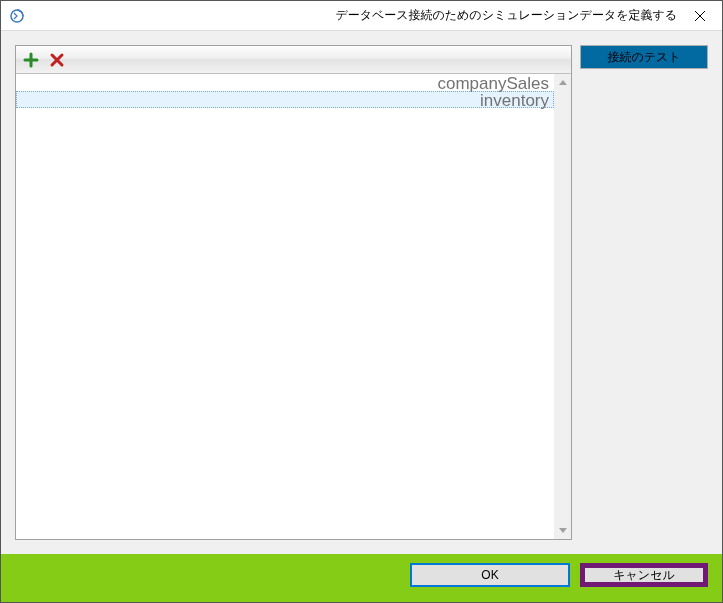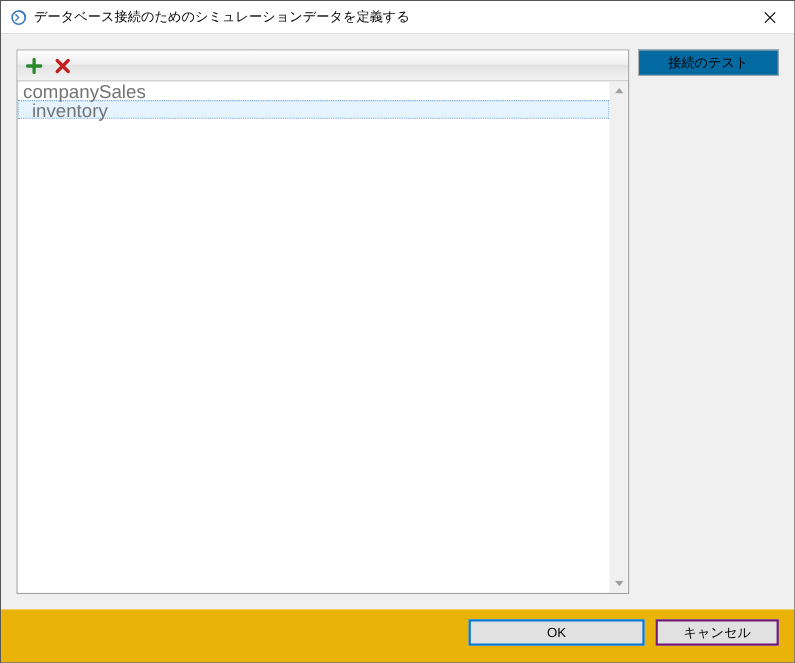--- a/index.html
+++ b/index.html
@@ -1,35 +1,35 @@
 <!DOCTYPE html>
 <html><head>
 <meta charset="utf-8">
 <style>
 * { box-sizing: border-box; margin: 0; padding: 0; }
 body { font-family: "Yu Gothic UI", "Meiryo", sans-serif; font-size: 12px; background: #fff; }
-.window { width: 723px; height: 603px; border: 1px solid #555; background: #fff; display: flex; flex-direction: column; }
+.window { width: 723px; height: 603px; border: 1px solid #555; background: #fff; display: flex; flex-direction: column; text-align: right; }
 .titlebar { height: 30px; display: flex; align-items: center; padding: 0 0 0 8px; border-bottom: 1px solid #ddd; background: #fff; }
 .titlebar-icon { width: 16px; height: 16px; margin-right: 6px; display: flex; align-items: center; justify-content: center; }
 .titlebar-title { flex: 1; font-size: 12px; color: #000; }
 .close-btn { width: 45px; height: 29px; display: flex; align-items: center; justify-content: center; cursor: pointer; }
 .content-area { flex: 1; display: flex; background: #f0f0f0; padding: 14px; gap: 8px; }
 .left-panel { flex: 1; background: #fff; border: 1px solid #a0a0a0; display: flex; flex-direction: column; }
 .toolbar { height: 28px; display: flex; align-items: center; padding: 0 4px; gap: 4px; background: linear-gradient(to bottom, #fdfdfd 0%, #f0f0f0 45%, #e3e3e3 50%, #f2f2f2 100%); border-bottom: 1px solid #c0c0c0; }
 .tool-btn { width: 22px; height: 22px; display: flex; align-items: center; justify-content: center; cursor: pointer; }
 .list-area { flex: 1; display: flex; overflow: hidden; }
 .list { flex: 1; overflow-y: auto; }
 .list-item { height: 17px; line-height: 17px; padding: 0 4px; font-size: 17px; color: #737373; cursor: default; border: 1px solid transparent; }
 .list-item.selected { background: #e5f3ff; border: 1px dotted #7aa7d8; padding-left: 12px; }
 .scrollbar { width: 17px; background: #f0f0f0; display: flex; flex-direction: column; justify-content: space-between; align-items: center; }
 .scroll-arrow { width: 17px; height: 17px; display: flex; align-items: center; justify-content: center; color: #888; font-size: 8px; cursor: pointer; }
 .right-panel { width: 128px; display: flex; flex-direction: column; gap: 6px; }
 .side-btn { height: 24px; background: #0369a1; border: 1px solid #adadad; font-size: 12px; cursor: pointer; display: flex; align-items: center; justify-content: center; }
-.bottom-area { height: 48px; background: #eab308; display: flex; align-items: center; justify-content: flex-end; padding: 0 14px 6px 14px; gap: 10px; }
-.btn { width: 112px; height: 24px; background: #e1e1e1; border: 2px solid #701a75; font-size: 12px; cursor: pointer; display: flex; align-items: center; justify-content: center; }
+.bottom-area { height: 48px; background: #84cc16; display: flex; align-items: center; justify-content: flex-end; padding: 0 14px 6px 14px; gap: 10px; }
+.btn { width: 128px; height: 24px; background: #e1e1e1; border: 5px solid #701a75; font-size: 12px; cursor: pointer; display: flex; align-items: center; justify-content: center; }
 .btn.primary { border: 2px solid #0078d7; background: #e1e1e1; width: 160px; }
 </style>
 </head>
 <body>
 
 <div class="window">
   <div class="titlebar">
     <span class="titlebar-icon">
       <svg width="16" height="16" viewBox="0 0 16 16">
           <circle cx="8" cy="8" r="6" fill="none" stroke="#3b7abf" stroke-width="1.5"></circle>

